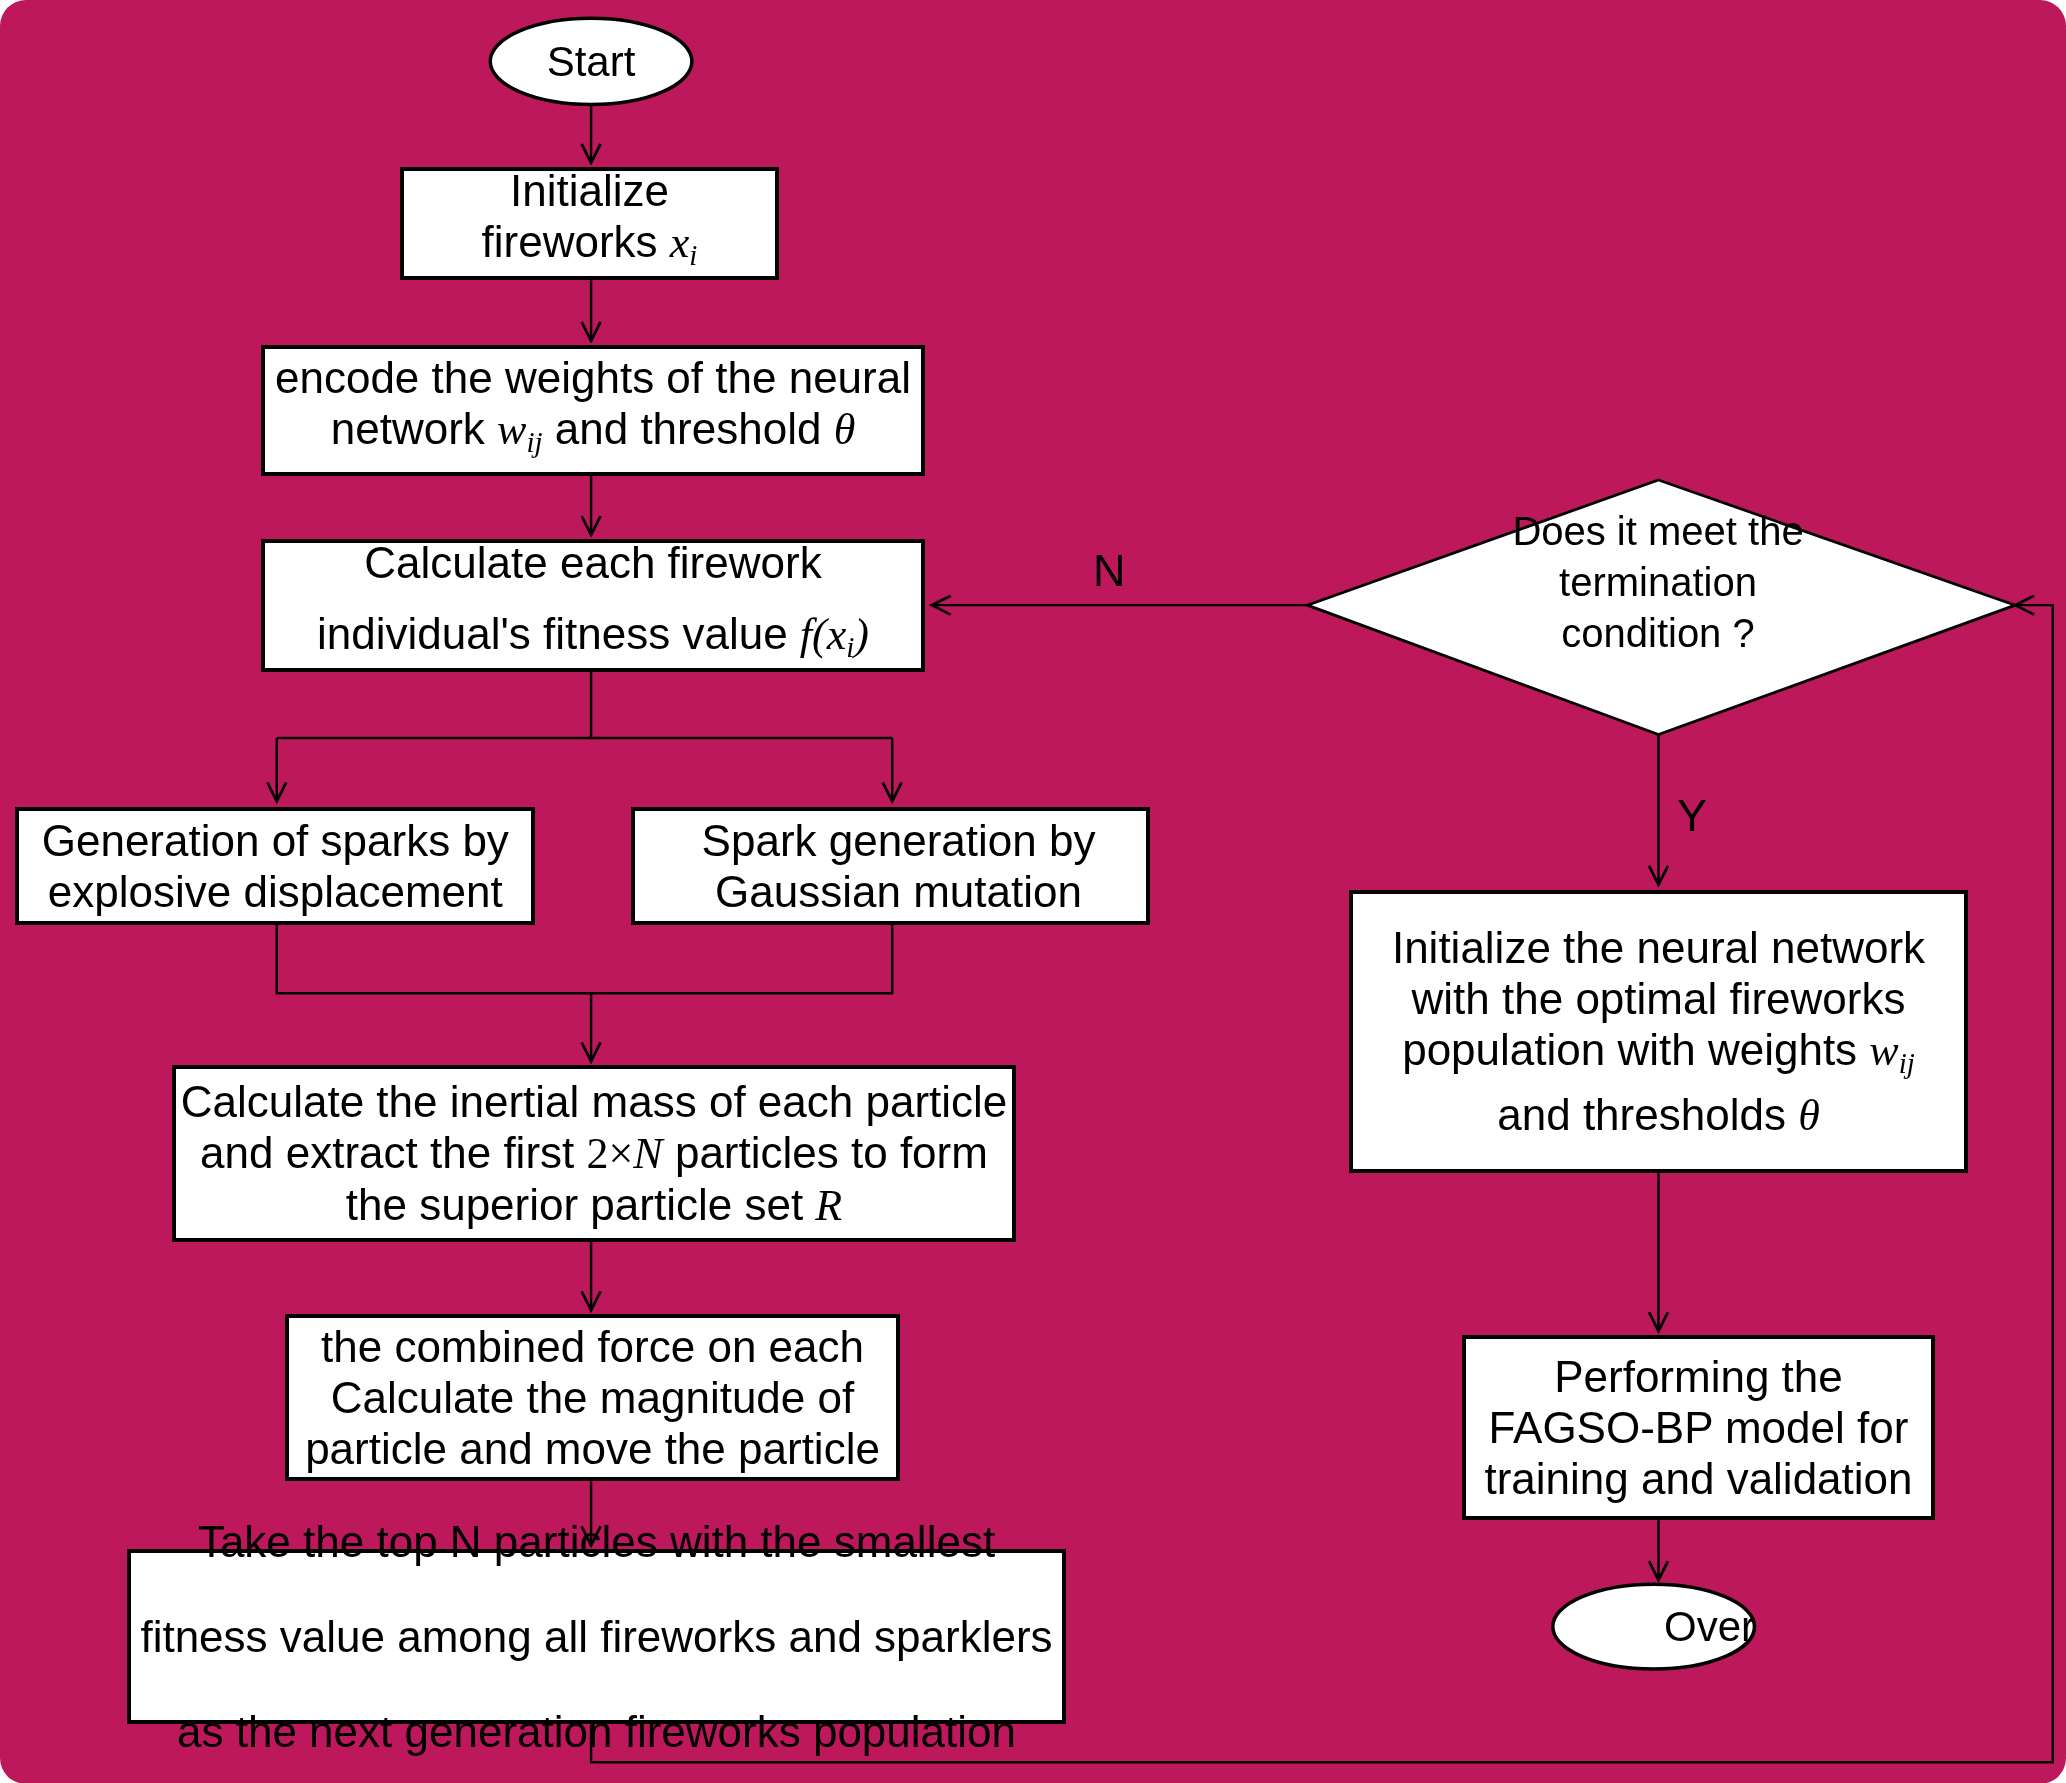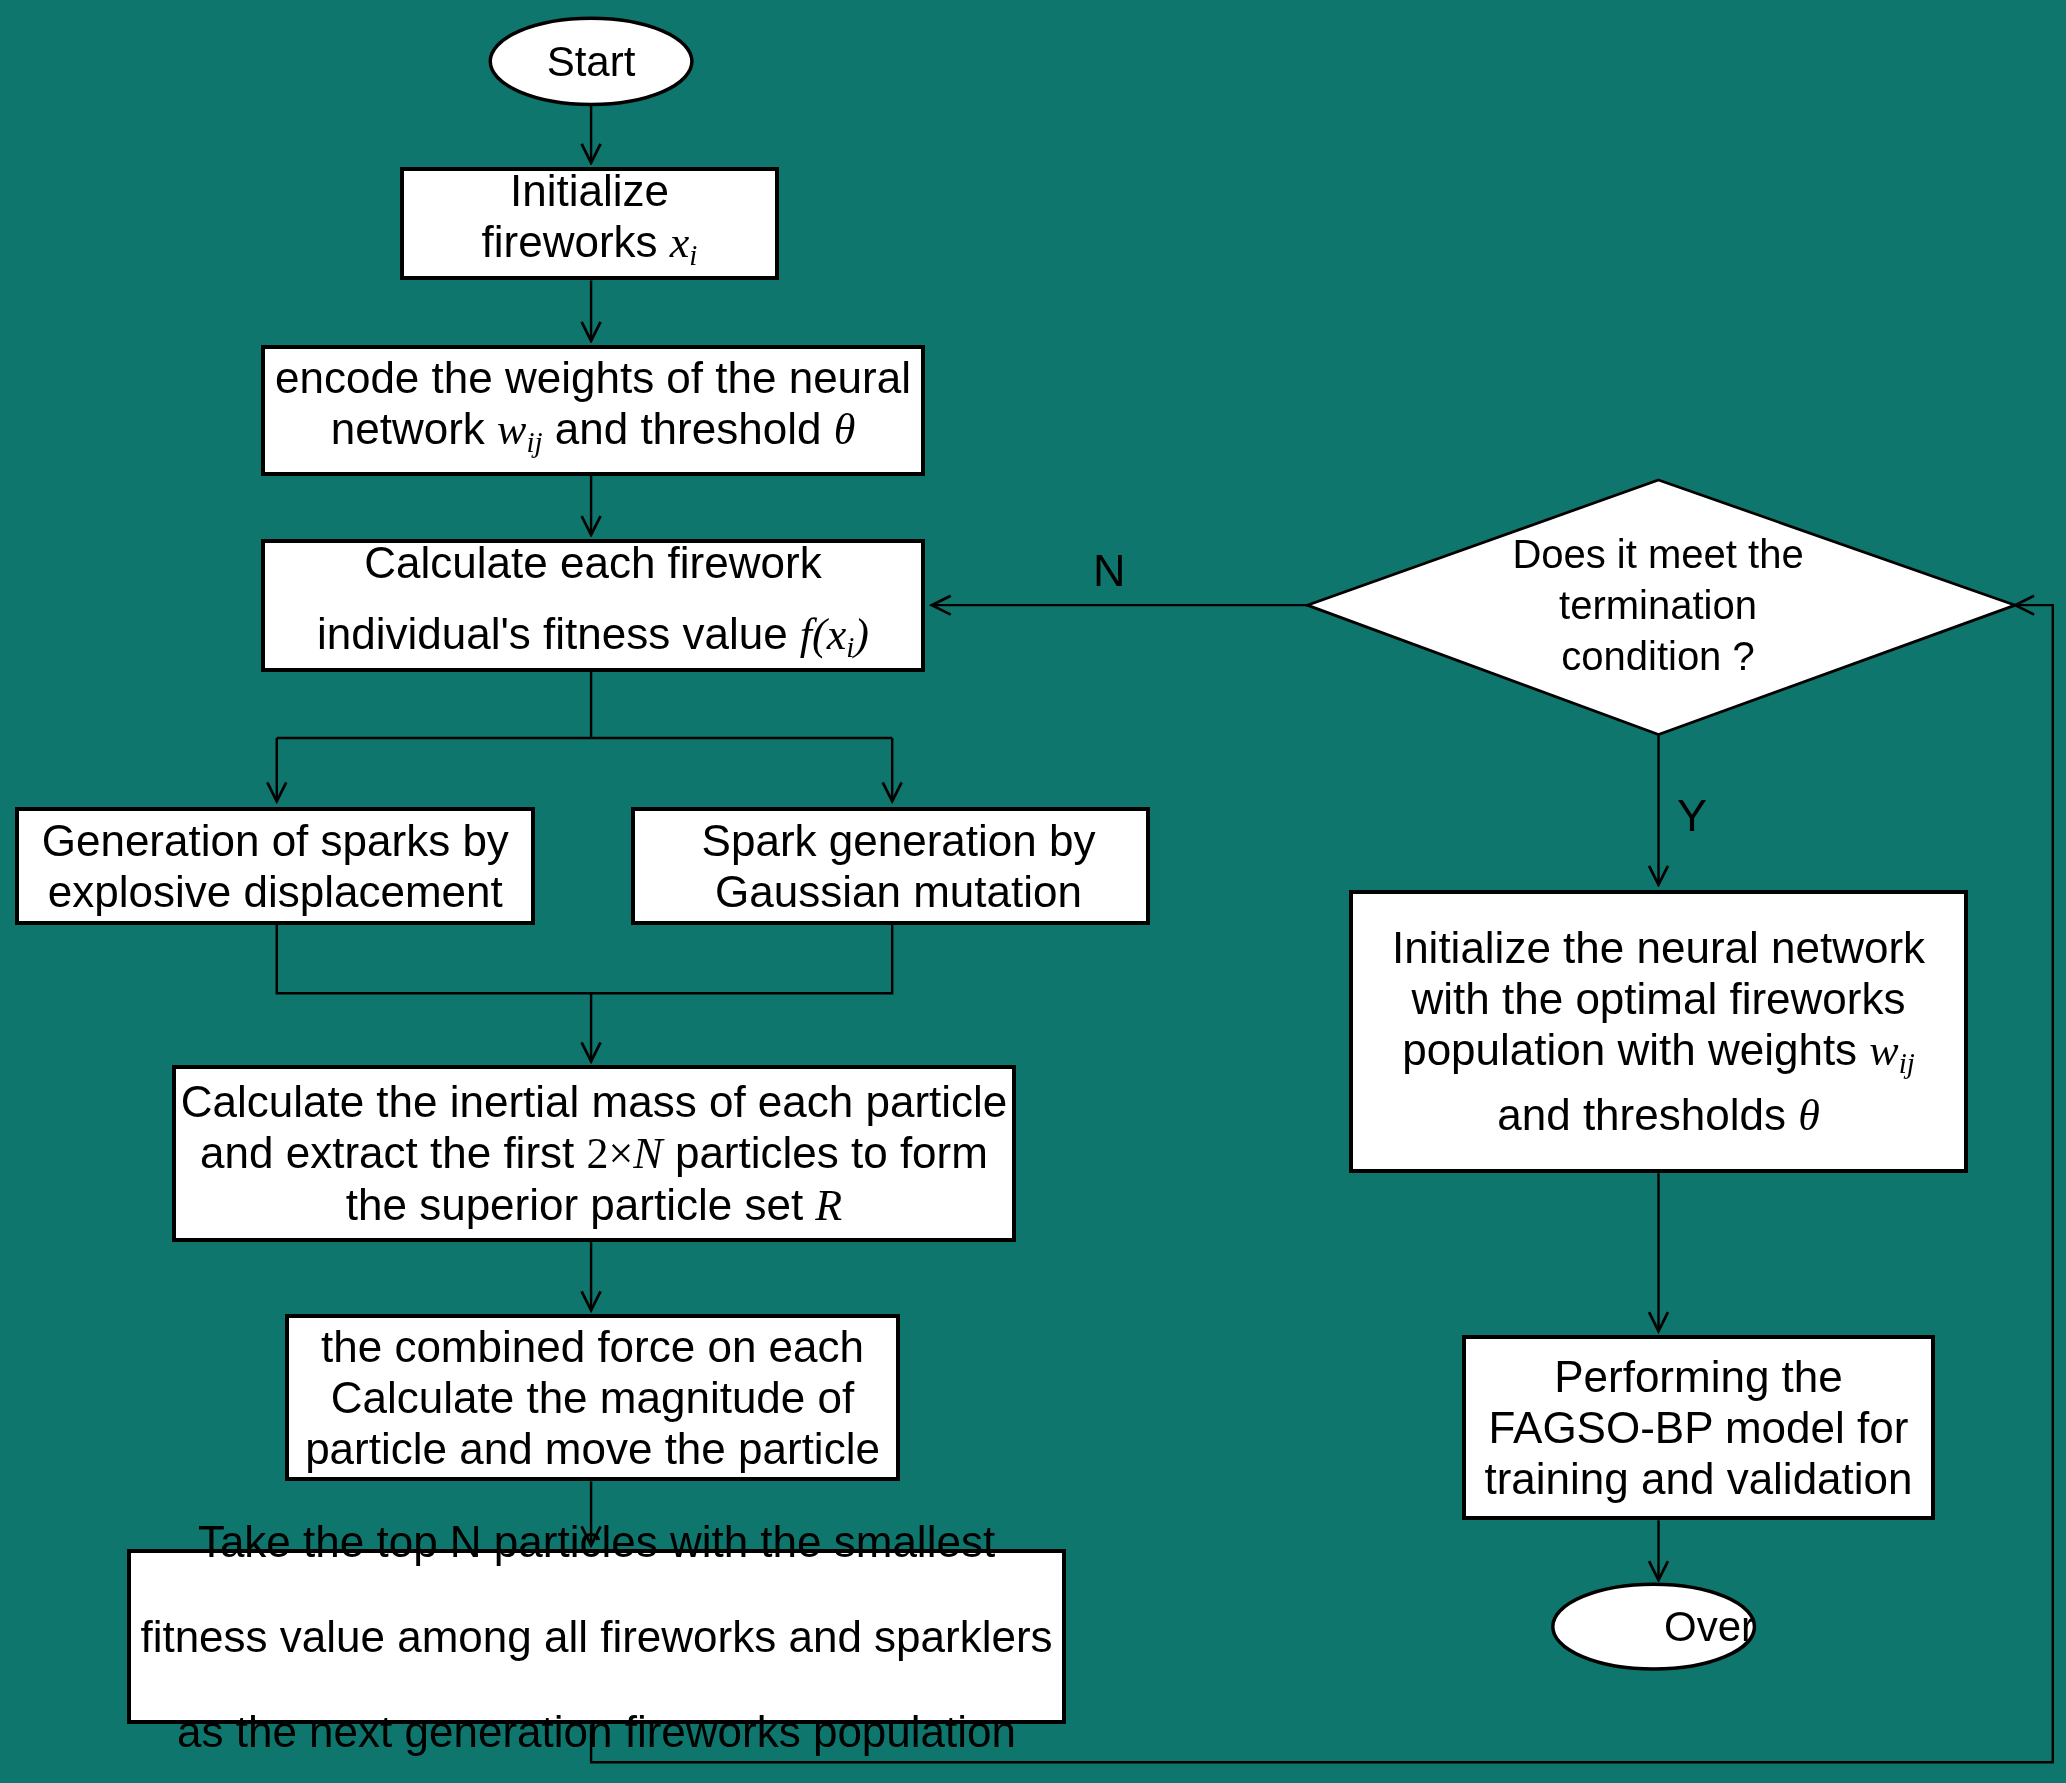--- a/index.html
+++ b/index.html
@@ -1,22 +1,23 @@
 <!DOCTYPE html>
 <html style="font-size:11px"><head>
 <meta charset="utf-8">
 <style>
   html,body{margin:0;padding:0;background:#ffffff;}
   .canvas{
     position:relative;
     width:2066px;
     height:1784px;
-    background:#0f766e;
+    background:#be185d;
     font-family:"Liberation Sans", sans-serif;
     color:#000000;
+    border-radius:26px;
   }
   .edges{position:absolute;left:0;top:0;width:2066px;height:1784px;}
   .box{
     position:absolute;
     box-sizing:border-box;
     border:4.2px solid #000000;
     background:#ffffff;
     display:flex;
     flex-direction:column;
     justify-content:center;
@@ -148,21 +149,21 @@
     <div>Calculate the magnitude of</div>
     <div>particle and move the particle</div>
   </div>
 
   <div class="box" style="left:127px;top:1549px;width:939px;height:175px;gap:44px;">
     <div>Take the top N particles with the smallest</div>
     <div>fitness value among all fireworks and sparklers</div>
     <div>as the next generation fireworks population</div>
   </div>
 
-  <div class="shape-label" style="left:1380px;top:525px;width:556px;height:160px;font-size:40px;">
+  <div class="shape-label" style="left:1380px;top:502px;width:556px;height:160px;font-size:40px;">
     <div>Does it meet the</div>
     <div>termination</div>
     <div>condition ?</div>
   </div>
 
   <div class="edge-label" style="left:1093px;top:548px;">N</div>
   <div class="edge-label" style="left:1677px;top:793px;">Y</div>
 
   <div class="box" style="left:1349px;top:890px;width:619px;height:283px;">
     <div>Initialize the neural network</div>

